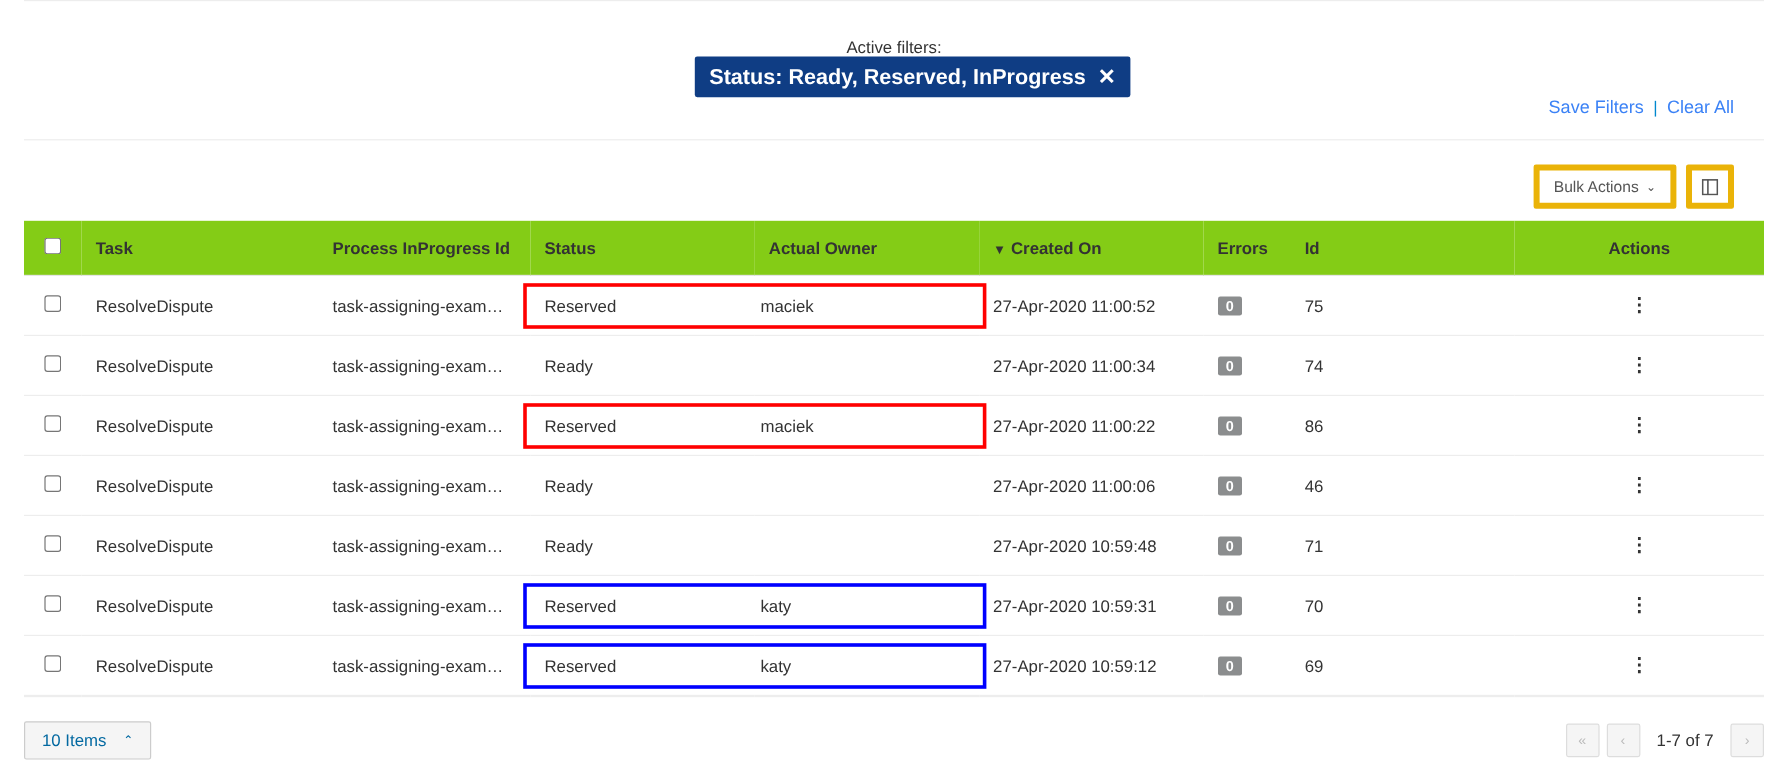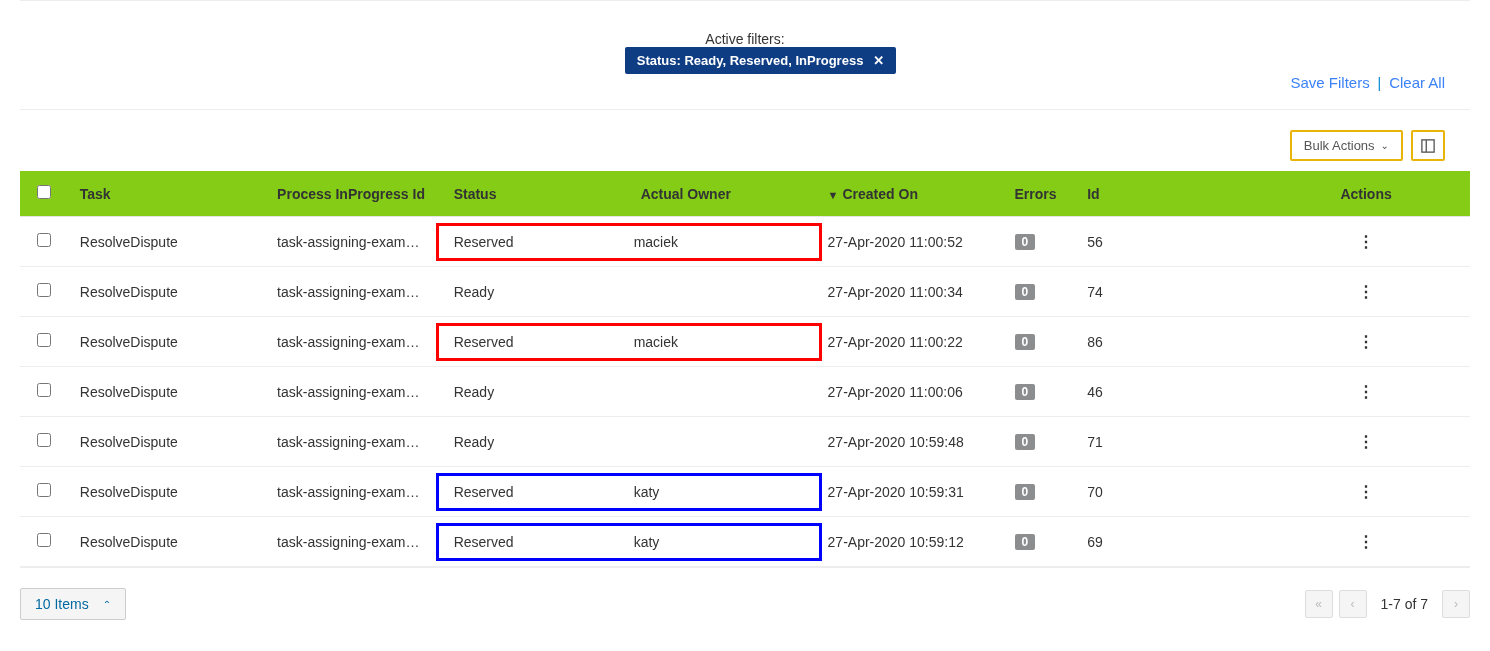--- a/index.html
+++ b/index.html
@@ -1,25 +1,25 @@
 <!DOCTYPE html>
 <html><head>
 <meta charset="utf-8">
 <style>
 * { box-sizing: border-box; margin: 0; padding: 0; }
 body { font-family: -apple-system, BlinkMacSystemFont, "Segoe UI", Helvetica, Arial, sans-serif; font-size: 14px; color: #333; background: #fff; }
 .container { padding: 0 20px; }
 .filter-bar { display: flex; align-items: center; padding: 30px 25px 18px 25px; border-top: 1px solid #ededed; border-bottom: 1px solid #ededed; flex-direction: column; }
-.filter-chip { background: #0f3d84; color: #fff; padding: 6px 12px; border-radius: 2px; display: inline-flex; align-items: center; font-size: 13px; font-weight: 600; margin-left: 31px; }
+.filter-chip { background: #0f3d84; color: #fff; padding: 6px 12px; border-radius: 2px; display: inline-flex; align-items: center; font-size: 18px; font-weight: 600; margin-left: 31px; }
 .filter-chip .close { margin-left: 10px; font-weight: bold; cursor: pointer; }
 .filter-actions { margin-left: auto; }
 .filter-actions a { color: #3b82f6; text-decoration: none; font-size: 15px; }
 .filter-sep { color: #0088ce; margin: 0 4px; }
 .toolbar { display: flex; justify-content: flex-end; padding: 20px 25px 10px 25px; gap: 8px; }
-.btn { background: #fff; border: 2px solid #eab308; padding: 6px 12px; font-size: 13px; color: #555; border-radius: 2px; display: inline-flex; align-items: center; cursor: pointer; }
+.btn { background: #fff; border: 5px solid #eab308; padding: 6px 12px; font-size: 13px; color: #555; border-radius: 2px; display: inline-flex; align-items: center; cursor: pointer; }
 .btn .caret { margin-left: 6px; font-size: 10px; }
 .btn-icon { padding: 6px 8px; }
 table { width: 100%; border-collapse: collapse; }
 thead th { background: #84cc16; text-align: left; padding: 14px 12px; font-weight: 600; font-size: 14px; border-bottom: 1px solid #e5e5e5; color: #333; }
 thead th.actions { text-align: center; }
 tbody td { padding: 16px 12px; border-bottom: 1px solid #ededed; vertical-align: middle; font-size: 14px; color: #333; }
 tbody tr:last-child td { border-bottom: 2px solid #ededed; }
 .checkbox-col { width: 46px; text-align: center; }
 input[type="checkbox"] { width: 14px; height: 14px; cursor: pointer; }
 .sort-caret { display: inline-block; margin-right: 4px; font-size: 11px; }
@@ -101,21 +101,21 @@
           <td class="task-col">ResolveDispute</td>
           <td class="proc-col">task-assigning-exam…</td>
           <td colspan="2" class="combined-status-owner">
             <div class="highlight-red">
               <div class="so-status">Reserved</div>
               <div class="so-owner">maciek</div>
             </div>
           </td>
           <td class="created-td">27-Apr-2020 11:00:52</td>
           <td class="errors-td"><span class="error-badge">0</span></td>
-          <td class="id-td">56</td>
+          <td class="id-td">75</td>
           <td class="actions-col"><span class="kebab"></span></td>
         </tr>
         <tr>
           <td class="checkbox-col"><input type="checkbox" style=""></td>
           <td class="task-col">ResolveDispute</td>
           <td class="proc-col">task-assigning-exam…</td>
           <td class="status-td">Ready</td>
           <td class="owner-td"></td>
           <td class="created-td">27-Apr-2020 11:00:34</td>
           <td class="errors-td"><span class="error-badge">0</span></td>

